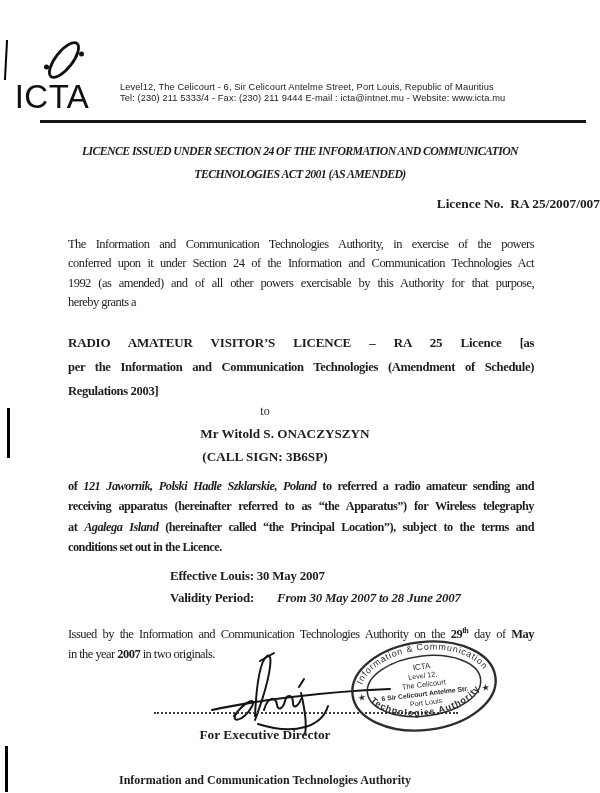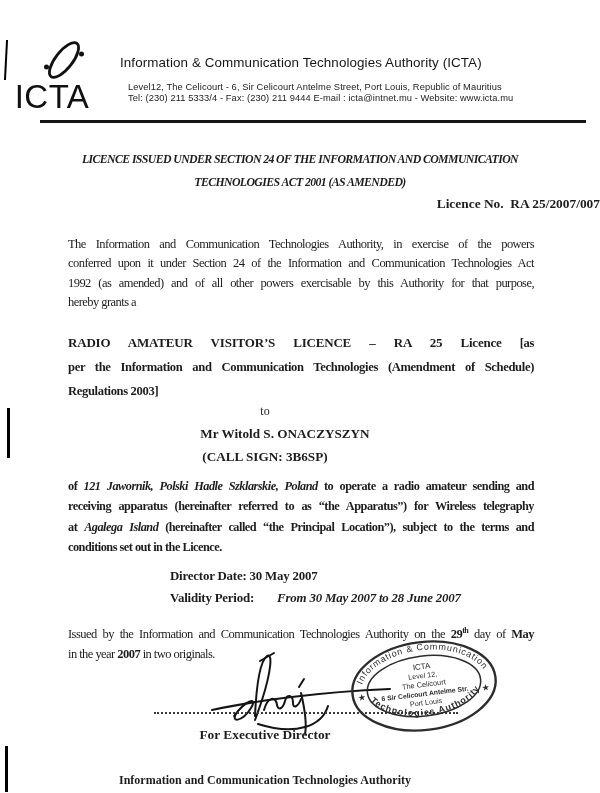--- a/index.html
+++ b/index.html
@@ -20,26 +20,26 @@
     font-weight:400;color:#111;line-height:34px;letter-spacing:0.5px;
   }
   .org-name{
     position:absolute;left:120px;top:55px;width:470px;
     font-family:"Liberation Sans","DejaVu Sans",sans-serif;
     font-size:13.4px;font-weight:500;color:#161616;letter-spacing:0.1px;
   }
   .address{
     position:absolute;left:120px;top:82px;width:470px;
     font-family:"Liberation Sans","DejaVu Sans",sans-serif;
-    font-size:9.3px;line-height:11.4px;color:#222;letter-spacing:0.1px;margin-left:8px;
+    font-size:9.3px;line-height:11.4px;color:#222;letter-spacing:0.1px;
   }
   .rule{position:absolute;left:40px;top:120px;width:546px;height:3px;background:#151515;}
   
   .doc-title{
-    position:absolute;left:0;top:148px;width:600px;text-align:center;
+    position:absolute;left:0;top:140px;width:600px;text-align:center;
     font-weight:bold;font-style:italic;font-size:11.8px;letter-spacing:-0.6px;line-height:23px;
   }
   .licence-no{
     position:absolute;left:0;top:196px;width:600px;text-align:right;
     font-weight:bold;font-size:13.4px;white-space:pre;
   }
   .jp{position:absolute;left:68px;width:466px;text-align:justify;}
   .jp .ln{text-align-last:justify;}
   .jp .ln.last{text-align-last:left;}
   .intro{top:235px;font-size:12.5px;letter-spacing:-0.55px;line-height:19.4px;}
@@ -74,21 +74,20 @@
   <div class="artifact a3"></div>
 
   <svg class="swoosh" viewBox="0 0 44 54">
     <g transform="rotate(38 22 27)">
       <ellipse cx="22" cy="27" rx="8.5" ry="21" fill="none" stroke="#111" stroke-width="2.8"></ellipse>
     </g>
     <circle cx="4.5" cy="34" r="2.5" fill="#111"></circle>
     <circle cx="39.5" cy="21" r="2.5" fill="#111"></circle>
   </svg>
   <div class="logo-text">ICTA</div>
-  <div class="org-name">Information &amp; Communication Technologies Authority (ICTA)</div>
   <div class="address">
     <div>Level12, The Celicourt -  6, Sir Celicourt Antelme Street, Port Louis, Republic of Mauritius</div>
     <div>Tel: (230) 211 5333/4 - Fax: (230) 211 9444  E-mail : icta@intnet.mu - Website: www.icta.mu</div>
   </div>
   <div class="rule"></div>
 
   <div class="doc-title">
     <div>LICENCE ISSUED UNDER SECTION 24 OF THE INFORMATION AND COMMUNICATION</div>
     <div>TECHNOLOGIES ACT 2001 (AS AMENDED)</div>
   </div>
@@ -105,28 +104,28 @@
     <div class="ln"><span class="big">RADIO AMATEUR VISITOR’S LICENCE – RA 25 Licence</span> <span>[as</span></div>
     <div class="ln">per the Information and Communication Technologies (Amendment of Schedule)</div>
     <div class="ln last">Regulations 2003]</div>
   </div>
 
   <div class="centerline to-line">to</div>
   <div class="centerline name-line">Mr Witold S. ONACZYSZYN</div>
   <div class="centerline callsign-line">(CALL SIGN: 3B6SP)</div>
 
   <div class="jp operative">
-    <div class="ln"><span>of</span> <i>121 Jawornik, Polski Hadle Szklarskie, Poland</i> <span>to operate a radio amateur sending and</span></div>
+    <div class="ln"><span>of</span> <i>121 Jawornik, Polski Hadle Szklarskie, Poland</i> <span>to referred a radio amateur sending and</span></div>
     <div class="ln">receiving apparatus (hereinafter referred to as “the Apparatus”) for Wireless telegraphy</div>
     <div class="ln"><span>at</span> <i>Agalega Island</i> <span>(hereinafter called “the Principal Location”), subject to the terms and</span></div>
     <div class="ln last">conditions set out in the Licence.</div>
   </div>
 
   <div class="dates">
-    <div><span>Director Date:</span> <span>30 May 2007</span></div>
+    <div><span>Effective Louis:</span> <span>30 May 2007</span></div>
     <div><span>Validity Period:</span> <span class="ital">From 30 May 2007 to 28 June 2007</span></div>
   </div>
 
   <div class="jp issued">
     <div class="ln"><span>Issued by the Information and Communication Technologies Authority on the</span> <b><span>29</span><sup>th</sup></b> <span>day of</span> <b>May</b></div>
     <div class="ln last"><span>in the year</span> <b>2007</b> <span>in two originals.</span></div>
   </div>
 
   <svg class="sig-svg" viewBox="0 0 200 88">
     <g fill="none" stroke="#141414" stroke-width="2" stroke-linecap="round">

